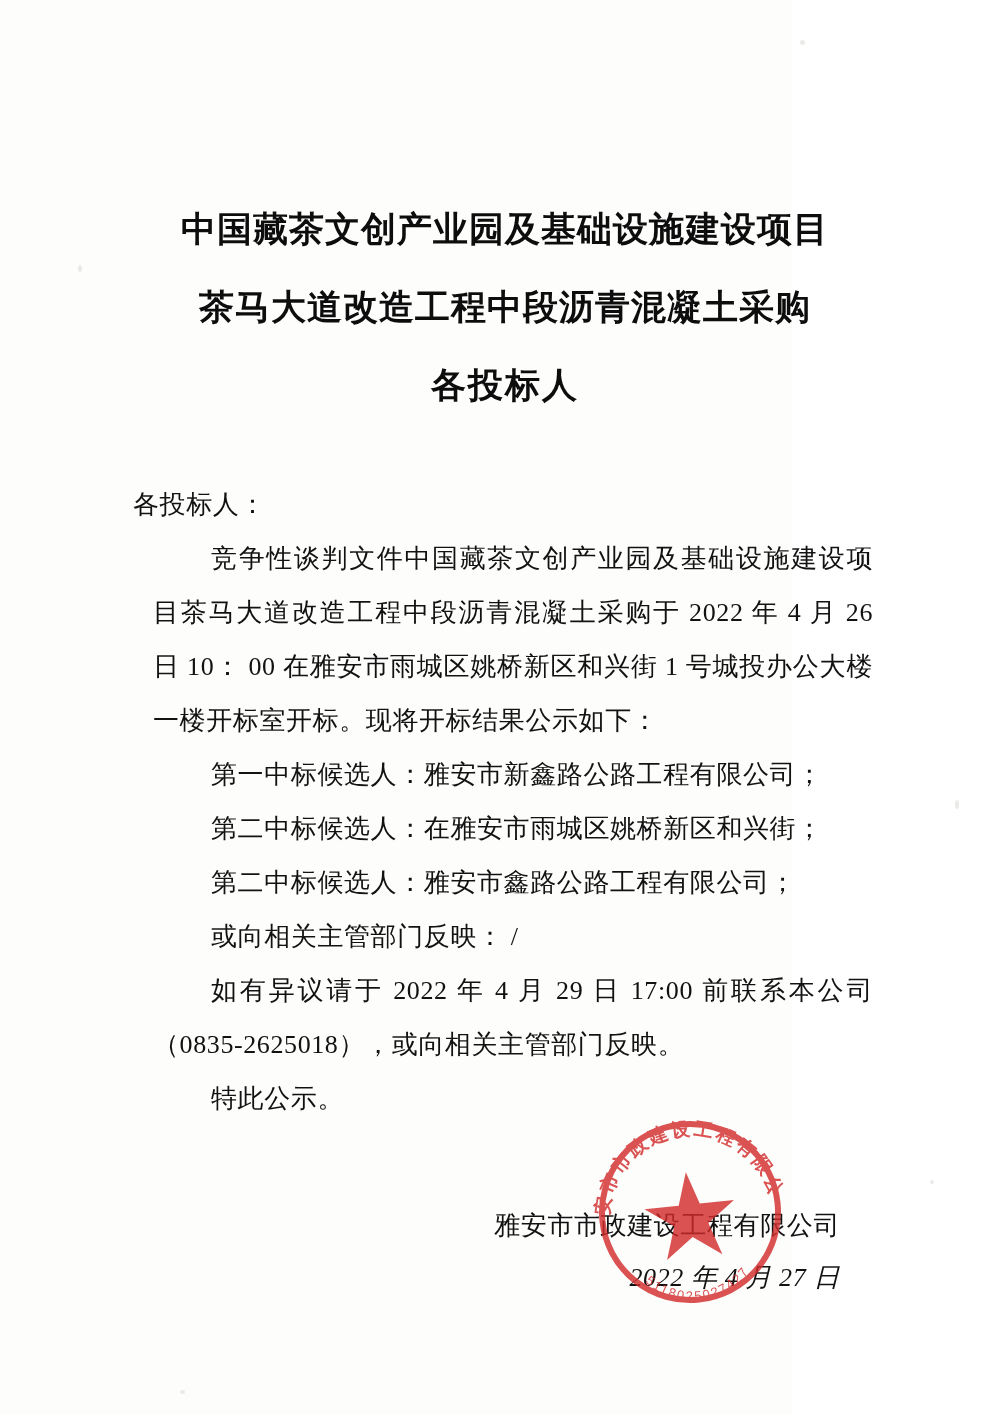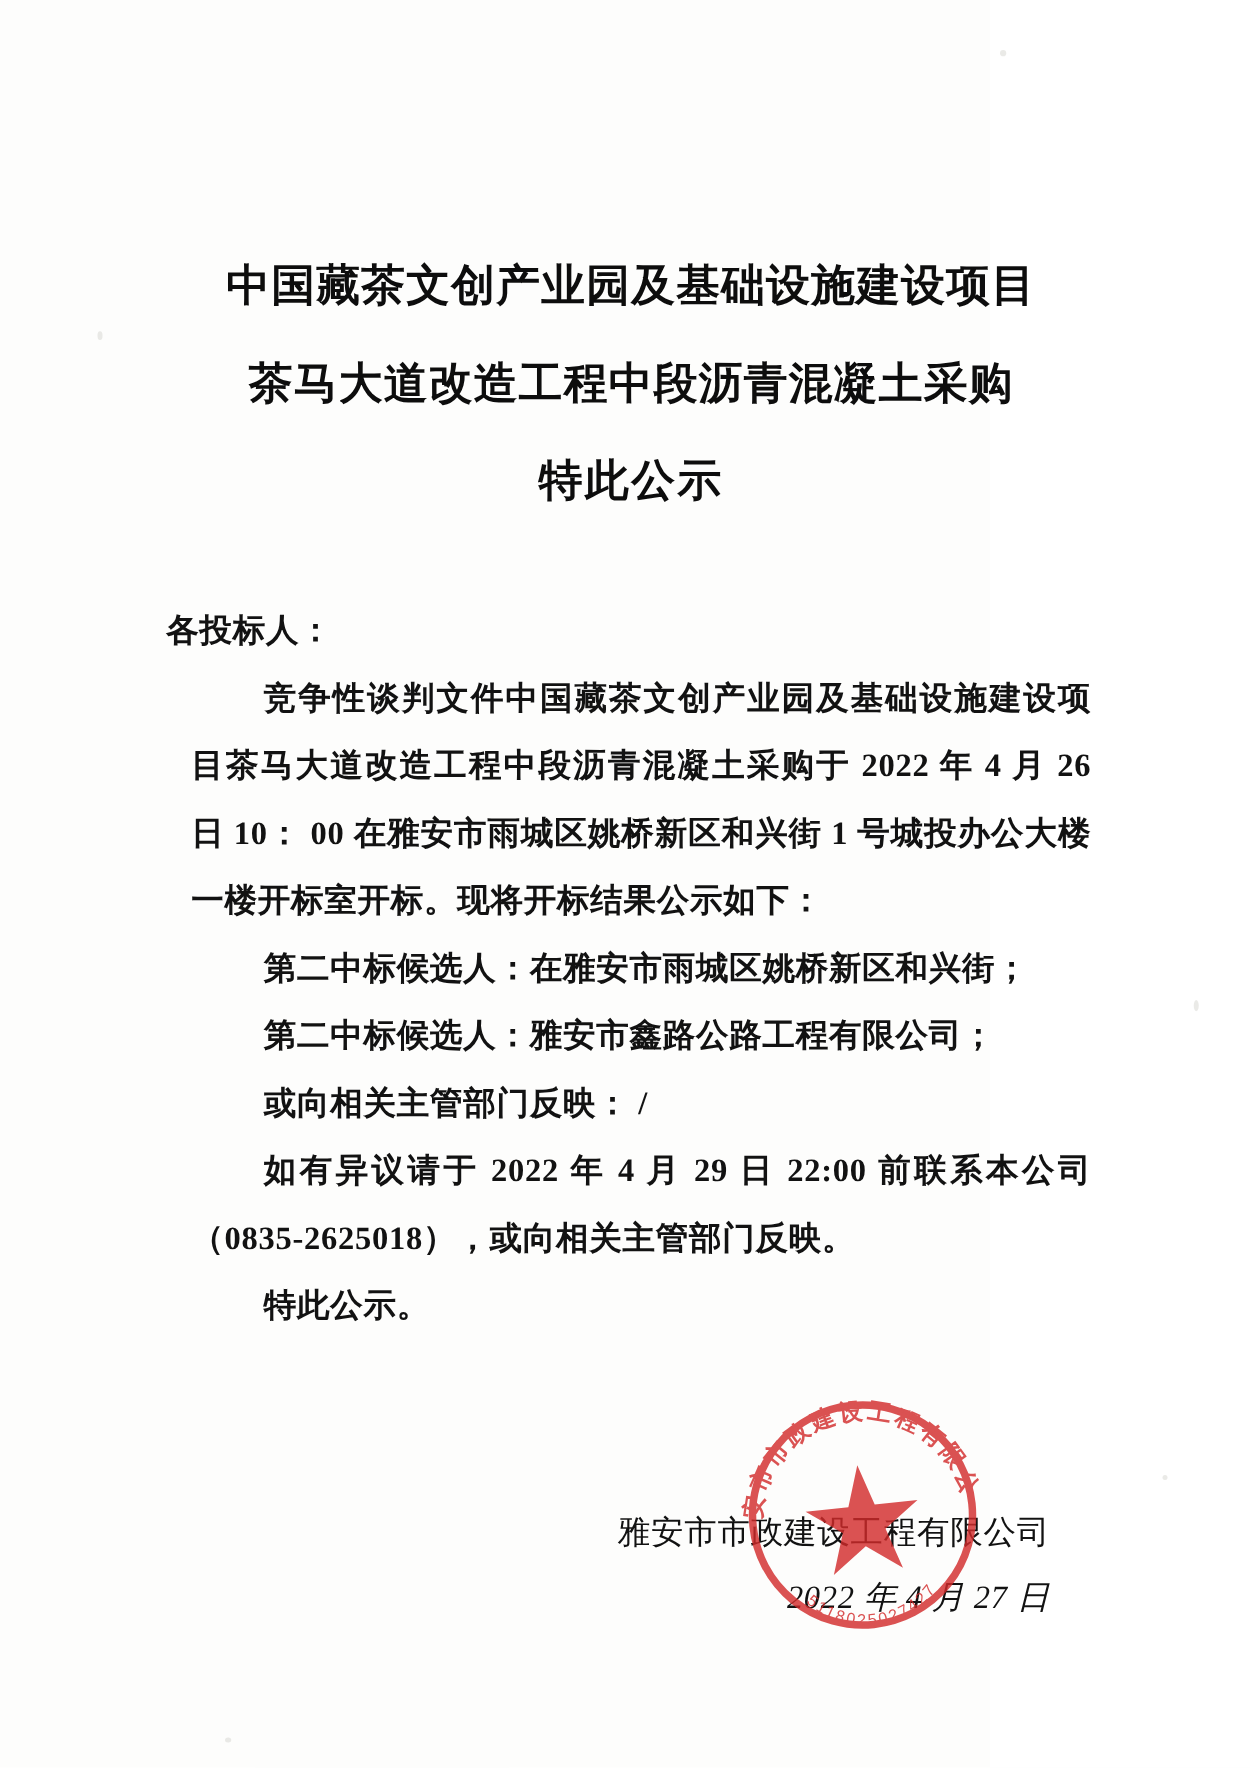--- a/index.html
+++ b/index.html
@@ -66,21 +66,20 @@
     width: 740px;
     font-size: 26px;
     line-height: 54px;
     color: #121212;
     letter-spacing: 0.6px;
   }
   .para {
     margin: 0;
     text-align: justify;
     text-justify: inter-ideograph;
-    font-weight: bold;
   }
   .para.indent {
     text-indent: 58px;
     margin-left: 20px;
   }
   .para.salutation {
     text-indent: 0;
   }
 
   .signature {
@@ -125,30 +124,31 @@
   <div class="speck" style="left:800px;top:40px;width:5px;height:5px;"></div>
   <div class="speck" style="left:955px;top:800px;width:4px;height:9px;"></div>
   <div class="speck" style="left:930px;top:1180px;width:4px;height:4px;"></div>
   <div class="speck" style="left:180px;top:1390px;width:5px;height:4px;"></div>
 
   <div class="doc-body">
 
     <div class="title-block">
       <div class="title-line l1">中国藏茶文创产业园及基础设施建设项目</div>
       <div class="title-line l2">茶马大道改造工程中段沥青混凝土采购</div>
-      <div class="title-line l3">特此公示</div>
+      <div class="title-line l3">各投标人</div>
     </div>
 
     <div class="content">
       <p class="para salutation">各投标人：</p>
       <p class="para indent">竞争性谈判文件中国藏茶文创产业园及基础设施建设项目茶马大道改造工程中段沥青混凝土采购于 2022 年 4 月 26 日 10： 00 在雅安市雨城区姚桥新区和兴街 1 号城投办公大楼一楼开标室开标。现将开标结果公示如下：</p>
+      <p class="para indent">第一中标候选人：雅安市新鑫路公路工程有限公司；</p>
       <p class="para indent">第二中标候选人：在雅安市雨城区姚桥新区和兴街；</p>
       <p class="para indent">第二中标候选人：雅安市鑫路公路工程有限公司；</p>
       <p class="para indent">或向相关主管部门反映： /</p>
-      <p class="para indent">如有异议请于 2022 年 4 月 29 日 22:00 前联系本公司（0835-2625018），或向相关主管部门反映。</p>
+      <p class="para indent">如有异议请于 2022 年 4 月 29 日 17:00 前联系本公司（0835-2625018），或向相关主管部门反映。</p>
       <p class="para indent">特此公示。</p>
     </div>
 
     <div class="signature">
       <div class="sig-line">雅安市市政建设工程有限公司</div>
       <div class="sig-line num-text">2022 年 4 月 27 日</div>
     </div>
 
     <div class="seal">
       <svg width="225" height="225" viewBox="0 0 225 225" xmlns="http://www.w3.org/2000/svg">

